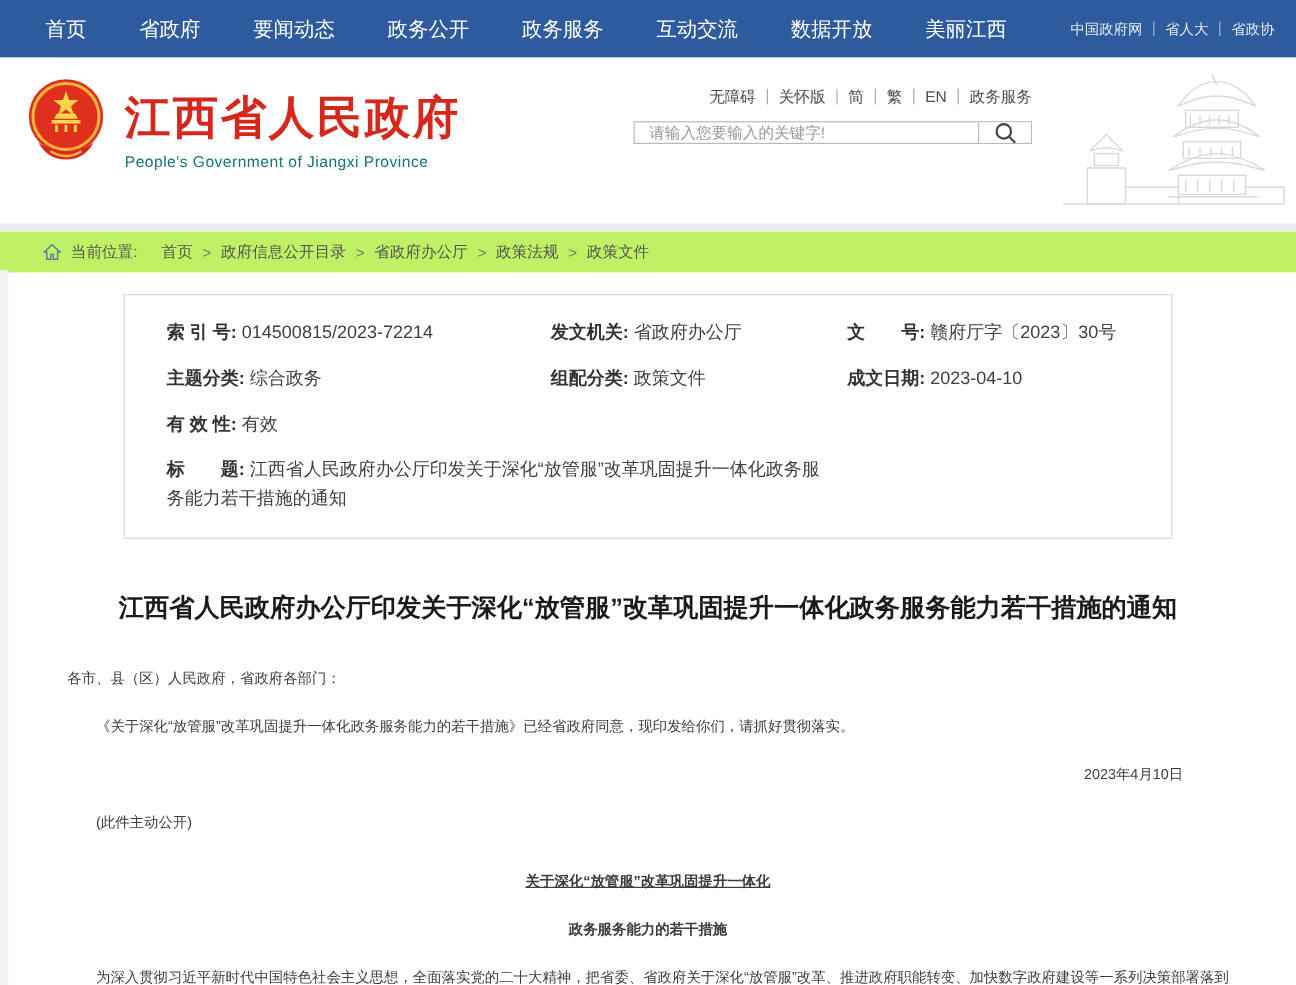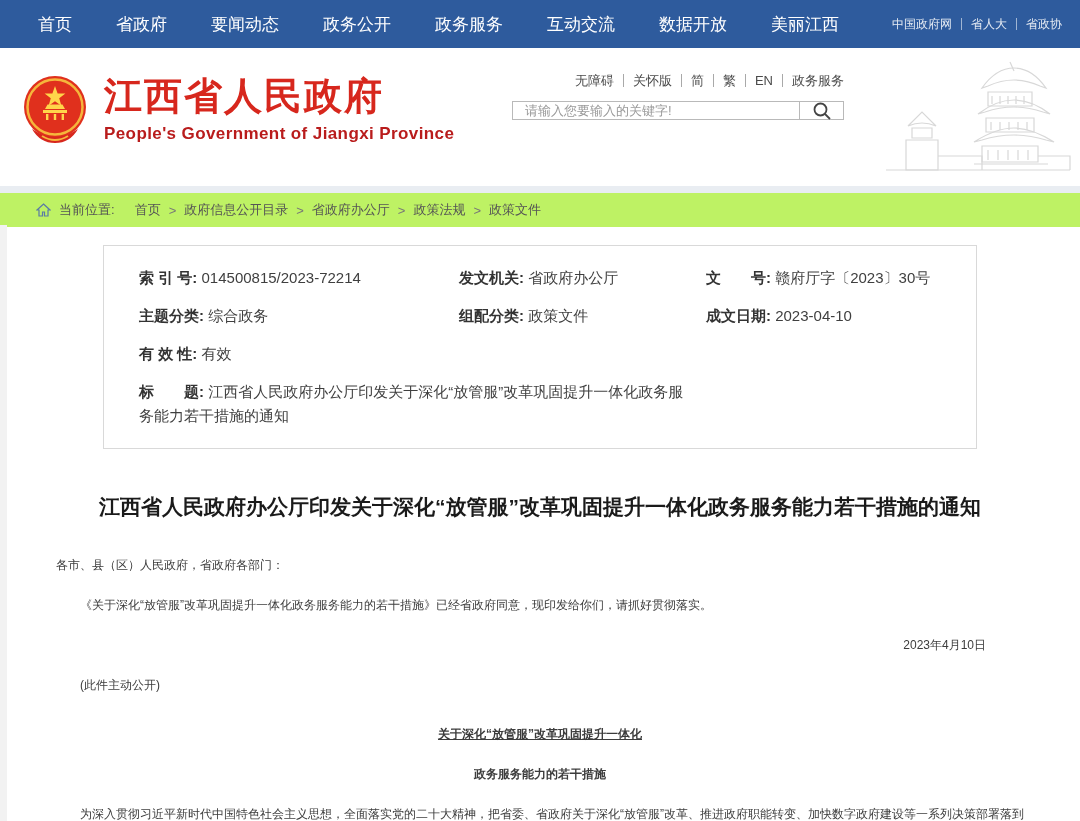--- a/index.html
+++ b/index.html
@@ -12,25 +12,25 @@
     padding:0 18px 0 38px; color:#fff; }
   .topnav-items { display:flex; align-items:center; gap:44px; }
   .topnav-items a { color:#fff; text-decoration:none; font-size:17px; cursor:pointer; white-space:nowrap; }
   .topnav-right { margin-left:auto; display:flex; align-items:center; }
   .topnav-right a { color:rgba(255,255,255,.88); font-size:12px; text-decoration:none;
     padding:0 9px; border-right:1px solid rgba(255,255,255,.55); line-height:12px; cursor:pointer; }
   .topnav-right a:last-child { border-right:none; padding-right:0; }
 
   
   .site-header { position:relative; height:138px; background:#fff; overflow:hidden; }
-  .brand { position:absolute; left:22px; top:26px; display:flex; align-items:flex-start; }
+  .brand { position:absolute; left:22px; top:16px; display:flex; align-items:flex-end; }
   .emblem { width:66px; height:78px; margin-right:16px; flex:0 0 auto; }
   .site-title { font-size:38px; font-weight:bold; color:#d7271d; letter-spacing:2px; line-height:44px; }
-  .site-title-en { font-size:17px; font-weight:bold; color:#b91c1c; margin-top:6px; letter-spacing:.4px; }
-  .header-right { position:absolute; right:236px; top:26px; width:332px; }
+  .site-title-en { font-size:13px; font-weight:normal; color:#0f766e; margin-top:6px; letter-spacing:.4px; }
+  .header-right { position:absolute; right:220px; top:26px; width:332px; }
   .quick-links { display:flex; justify-content:flex-end; align-items:center; margin-bottom:14px; }
   .quick-links a { font-size:13px; color:#4a4a4a; text-decoration:none; padding:0 9px;
     border-right:1px solid #a9a9a9; line-height:13px; cursor:pointer; white-space:nowrap; }
   .quick-links a:last-child { border-right:none; padding-right:0; }
   .search-box { display:flex; height:19px; border:1px solid #b9b9b9; background:#fff; }
   .search-box input { flex:1; border:none; outline:none; padding:0 12px; font-size:13px; color:#333;
     font-family:inherit; background:transparent; }
   .search-box input::placeholder { color:#9a9a9a; }
   .search-btn { width:44px; border:none; border-left:1px solid #b9b9b9; background:#fff;
     display:flex; align-items:center; justify-content:center; cursor:pointer; }

